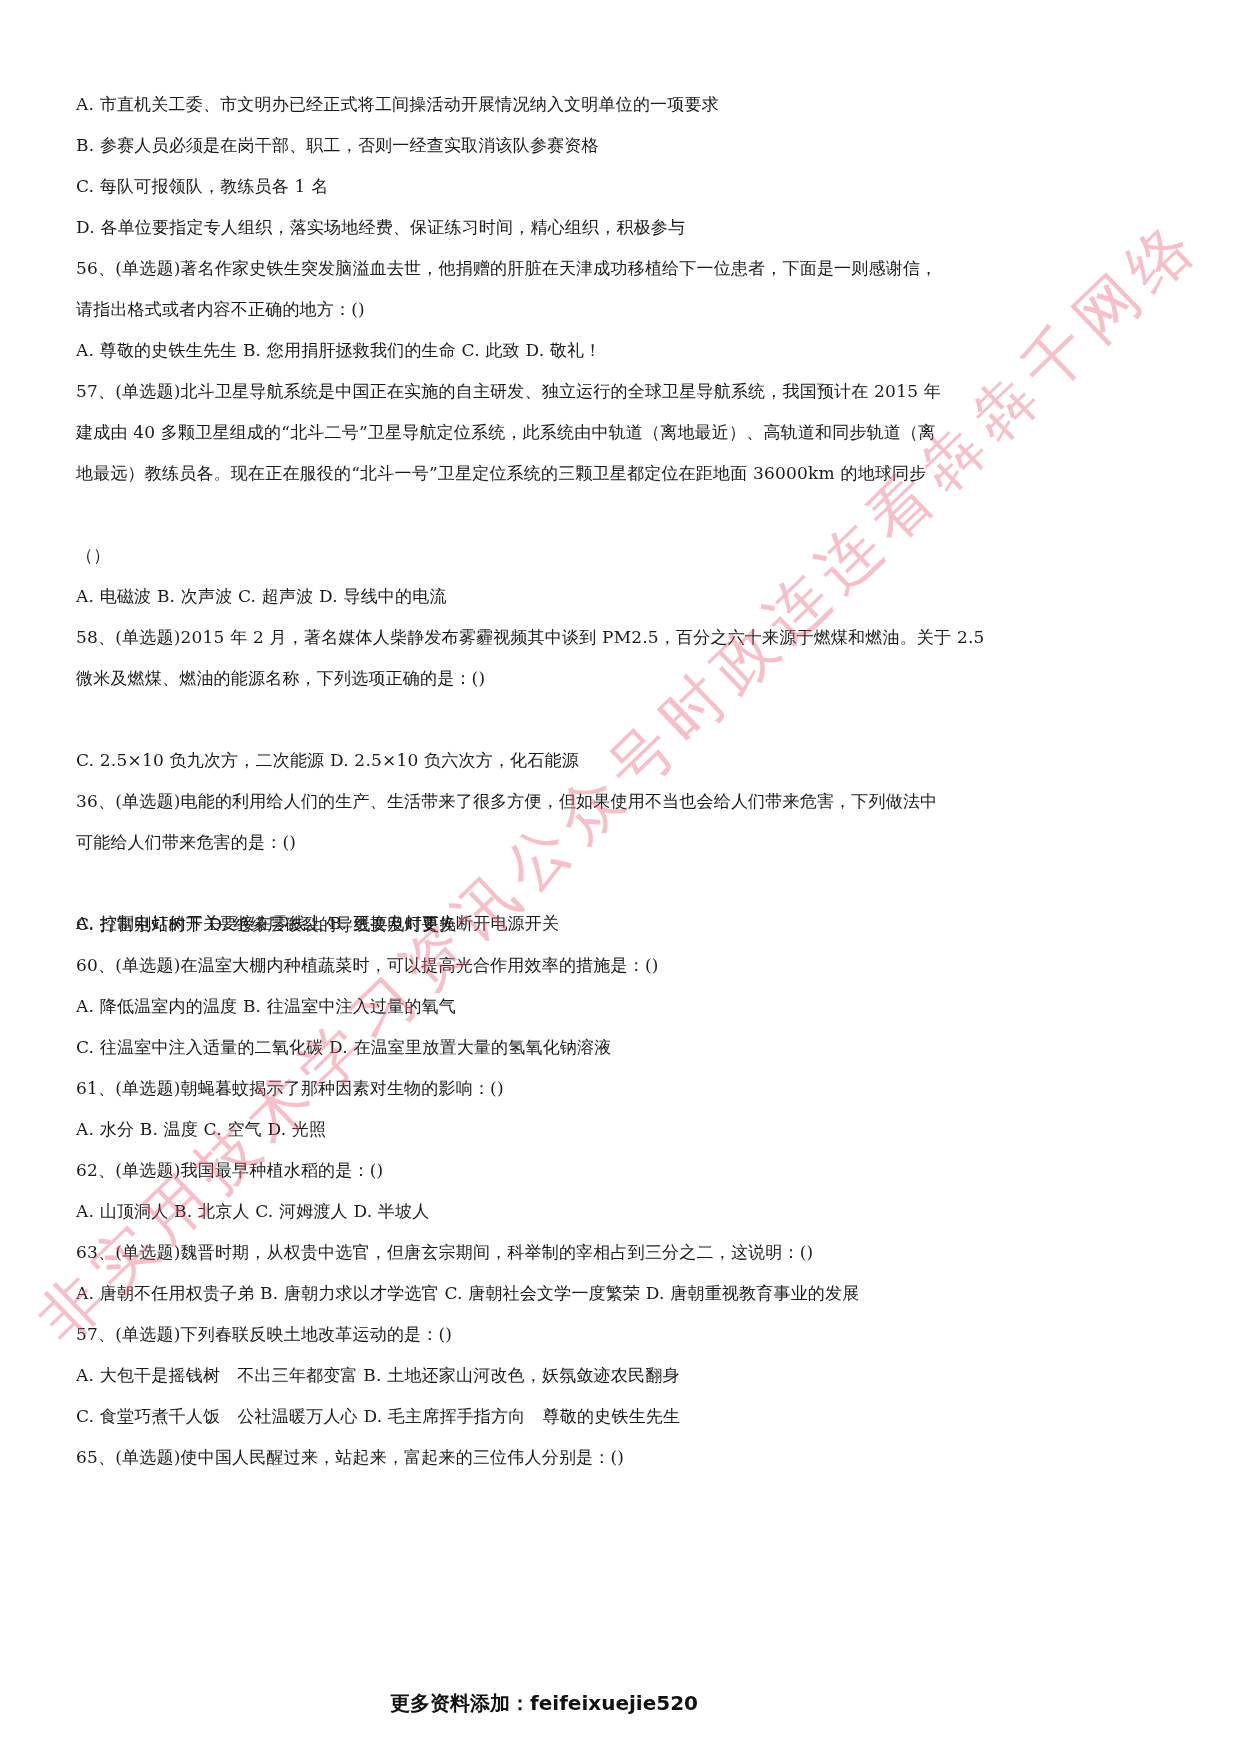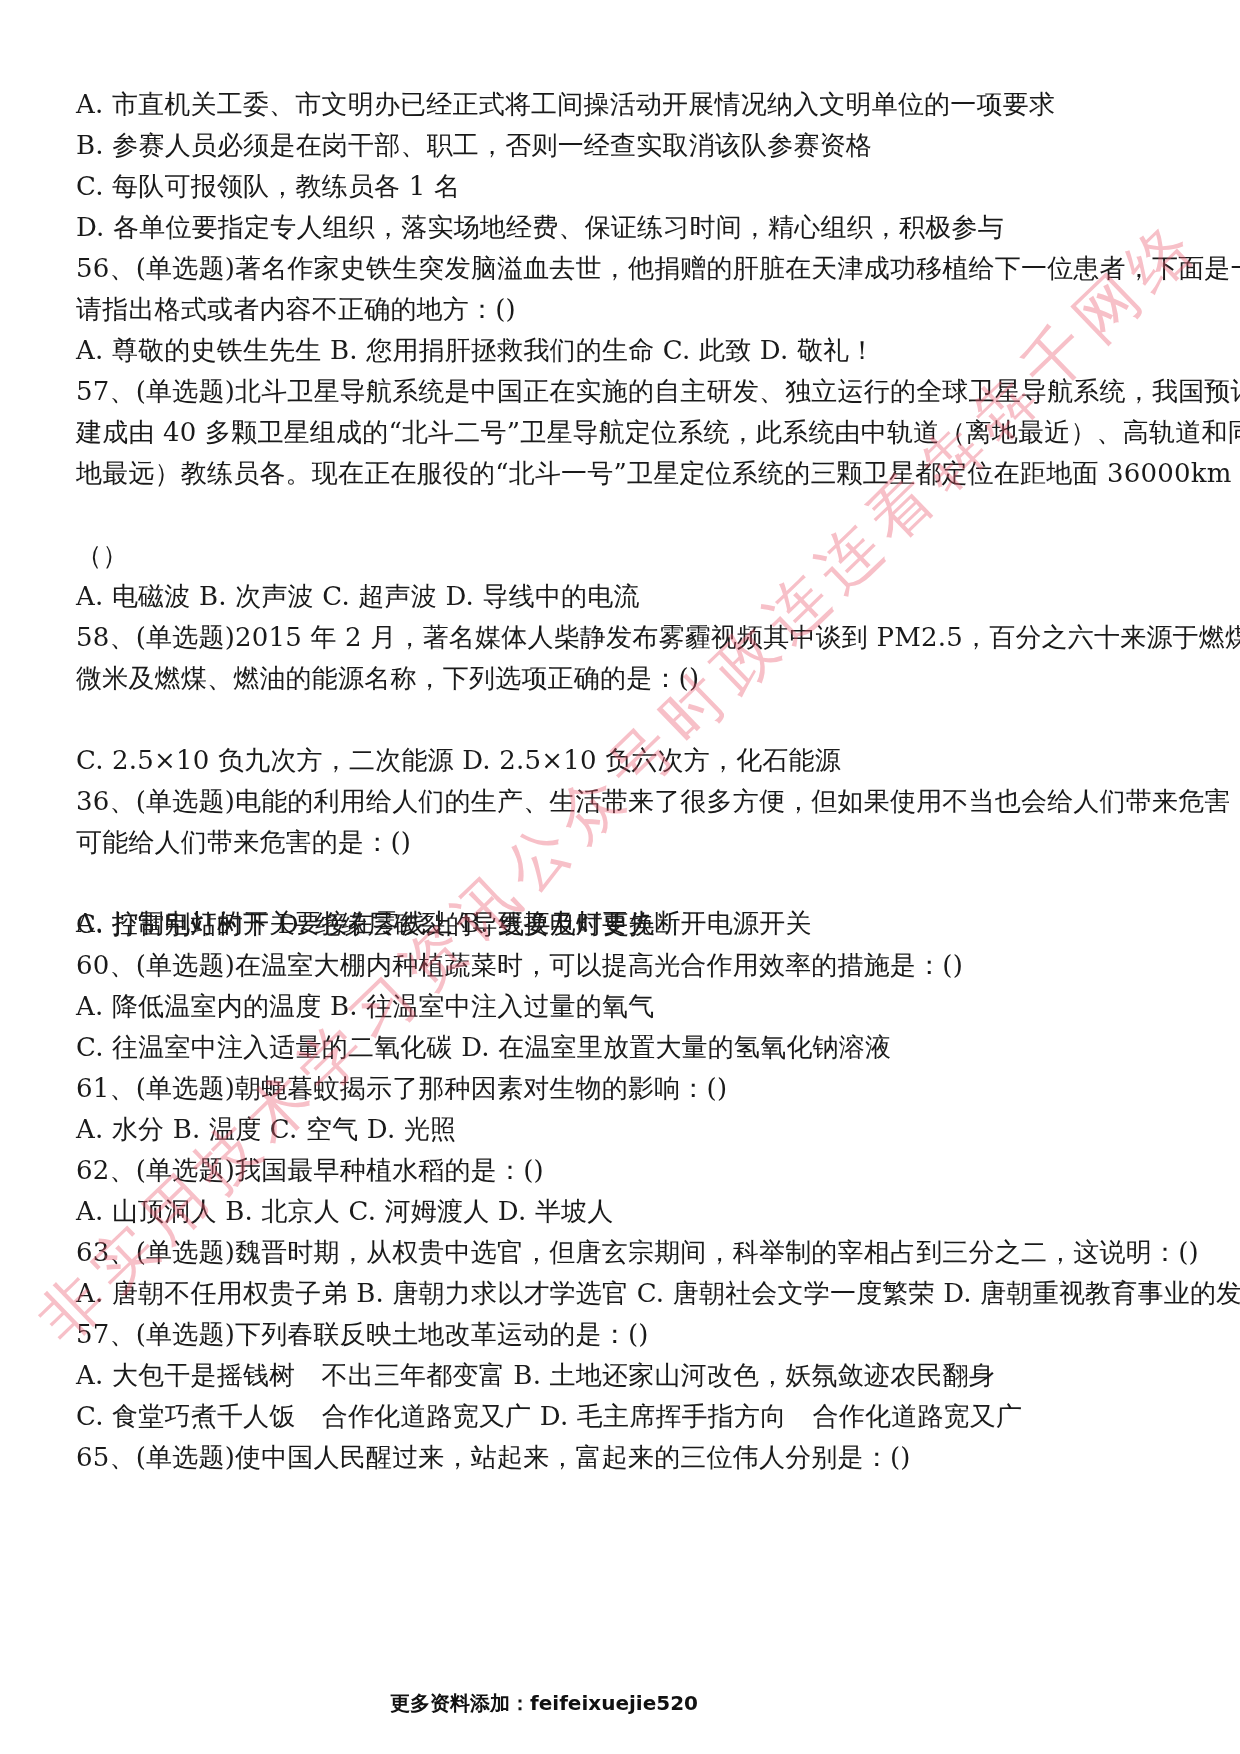--- a/index.html
+++ b/index.html
@@ -18,21 +18,21 @@
     .page {
       position: absolute;
       left: 0;
       top: 0;
       width: 1240px;
       height: 1754px;
     }
     .line {
       position: absolute;
       left: 76px;
-      font-size: 26px;
+      font-size: 17px;
       line-height: 28px;
       white-space: nowrap;
       letter-spacing: 0.2px;
     }
     .footer {
       position: absolute;
       left: 0;
       width: 1088px;
       top: 1690px;
       text-align: center;
@@ -106,21 +106,21 @@
   <div class="line" style="top:1115px">A. 水分 B. 温度 C. 空气 D. 光照</div>
 
   <div class="line" style="top:1156px">62、(单选题)我国最早种植水稻的是：()</div>
   <div class="line" style="top:1197px">A. 山顶洞人 B. 北京人 C. 河姆渡人 D. 半坡人</div>
 
   <div class="line" style="top:1238px">63、(单选题)魏晋时期，从权贵中选官，但唐玄宗期间，科举制的宰相占到三分之二，这说明：()</div>
   <div class="line" style="top:1279px">A. 唐朝不任用权贵子弟 B. 唐朝力求以才学选官 C. 唐朝社会文学一度繁荣 D. 唐朝重视教育事业的发展</div>
 
   <div class="line" style="top:1320px">57、(单选题)下列春联反映土地改革运动的是：()</div>
   <div class="line" style="top:1361px">A. 大包干是摇钱树　不出三年都变富 B. 土地还家山河改色，妖氛敛迹农民翻身</div>
-  <div class="line" style="top:1402px">C. 食堂巧煮千人饭　合作化道路宽又广 D. 毛主席挥手指方向　合作化道路宽又广</div>
+  <div class="line" style="top:1402px">C. 食堂巧煮千人饭　公社温暖万人心 D. 毛主席挥手指方向　尊敬的史铁生先生</div>
 
   <div class="line" style="top:1443px">65、(单选题)使中国人民醒过来，站起来，富起来的三位伟人分别是：()</div>
 
   <div class="footer">
     <span class="cn">更多资料添加：</span><span>feifeixuejie520</span>
   </div>
 
 </div>
 
 <div class="watermark">

